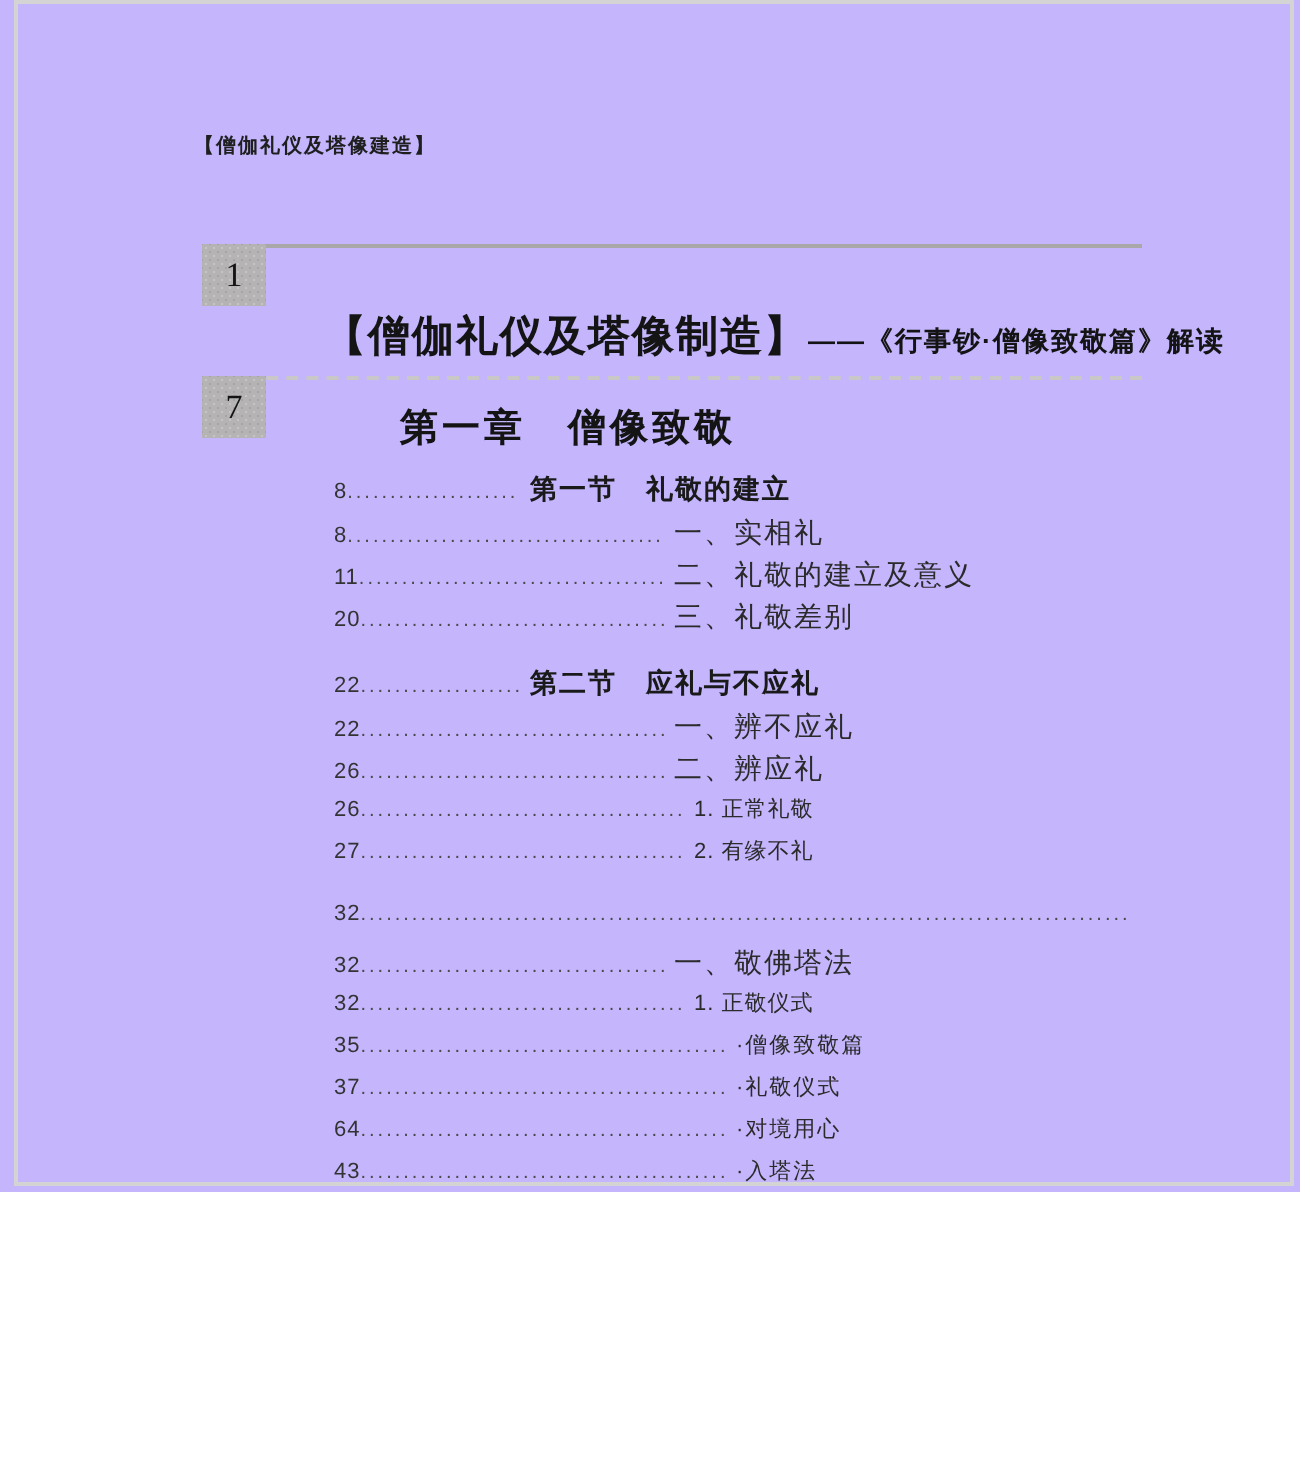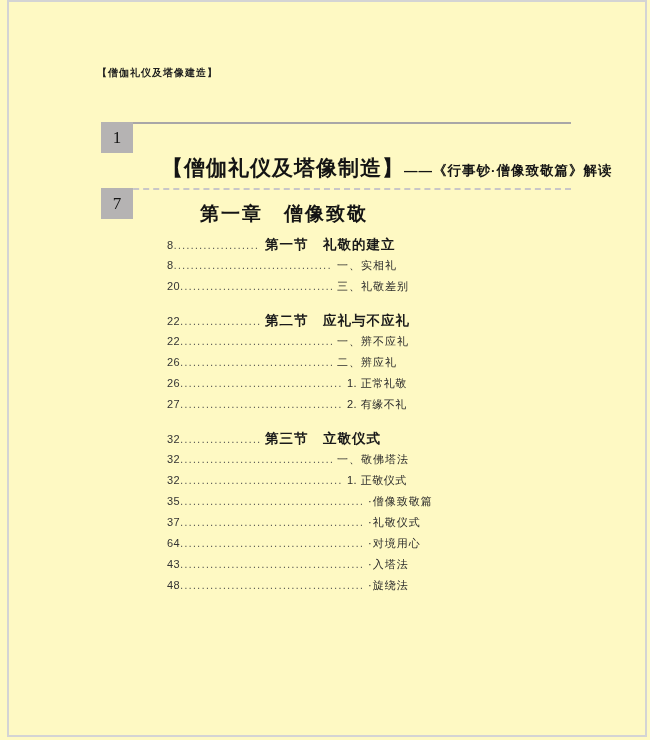--- a/index.html
+++ b/index.html
@@ -5,22 +5,22 @@
   html, body {
     margin: 0;
     padding: 0;
     background: #ffffff;
     font-family: "Liberation Sans", sans-serif;
     color: #2b2b2b;
   }
   .page {
     position: relative;
     width: 650px;
-    height: 740px;
-    background: #fef9c3;
+    height: 596px;
+    background: #c4b5fd;
     overflow: hidden;
   }
   .page-border {
     position: absolute;
     left: 7px;
     top: 0px;
     right: 3px;
     bottom: 3px;
     border: 2px solid #d4d4d4;
     pointer-events: none;
@@ -127,21 +127,21 @@
     overflow: hidden;
     color: #2b2b2b;
   }
   .section .toc-label {
     width: 303px;
     font-size: 13.5px;
     font-weight: bold;
     letter-spacing: 1px;
     color: #1a1a1a;
   }
-  .sub1 .toc-label { width: 231px; font-size: 11px; letter-spacing: 1px; }
+  .sub1 .toc-label { width: 231px; font-size: 14px; letter-spacing: 1px; }
   .sub2 .toc-label { width: 221px; font-size: 11px;   letter-spacing: 0.5px; }
   .sub3 .toc-label { width: 200px; font-size: 11px;   letter-spacing: 1px; }
 </style>
 </head>
 <body>
 
 <div class="page">
 
   <div class="page-border"></div>
 
@@ -166,20 +166,25 @@
         <span class="toc-page">8</span>
         <span class="toc-leader"></span>
         <span class="toc-label">第一节　礼敬的建立</span>
       </div>
       <div class="toc-row sub1">
         <span class="toc-page">8</span>
         <span class="toc-leader"></span>
         <span class="toc-label">一、实相礼</span>
       </div>
       <div class="toc-row sub1">
+        <span class="toc-page">11</span>
+        <span class="toc-leader"></span>
+        <span class="toc-label">二、礼敬的建立及意义</span>
+      </div>
+      <div class="toc-row sub1">
         <span class="toc-page">20</span>
         <span class="toc-leader"></span>
         <span class="toc-label">三、礼敬差别</span>
       </div>
       <div class="toc-row section">
         <span class="toc-page">22</span>
         <span class="toc-leader"></span>
         <span class="toc-label">第二节　应礼与不应礼</span>
       </div>
       <div class="toc-row sub1">
@@ -198,21 +203,20 @@
         <span class="toc-label">1.  正常礼敬</span>
       </div>
       <div class="toc-row sub2">
         <span class="toc-page">27</span>
         <span class="toc-leader"></span>
         <span class="toc-label">2.  有缘不礼</span>
       </div>
       <div class="toc-row section">
         <span class="toc-page">32</span>
         <span class="toc-leader"></span>
-        <span class="toc-label">第三节　立敬仪式</span>
       </div>
       <div class="toc-row sub1">
         <span class="toc-page">32</span>
         <span class="toc-leader"></span>
         <span class="toc-label">一、敬佛塔法</span>
       </div>
       <div class="toc-row sub2">
         <span class="toc-page">32</span>
         <span class="toc-leader"></span>
         <span class="toc-label">1.  正敬仪式</span>

